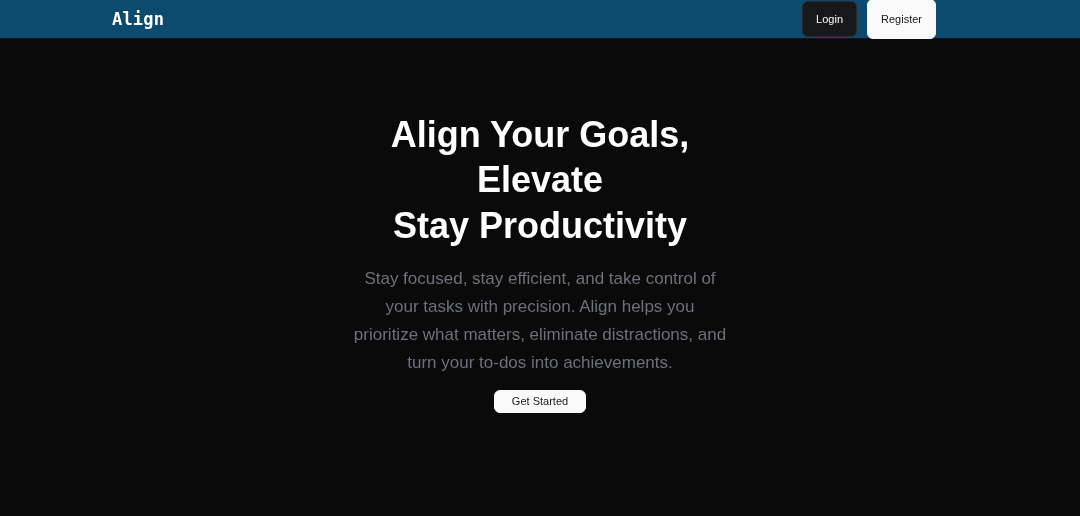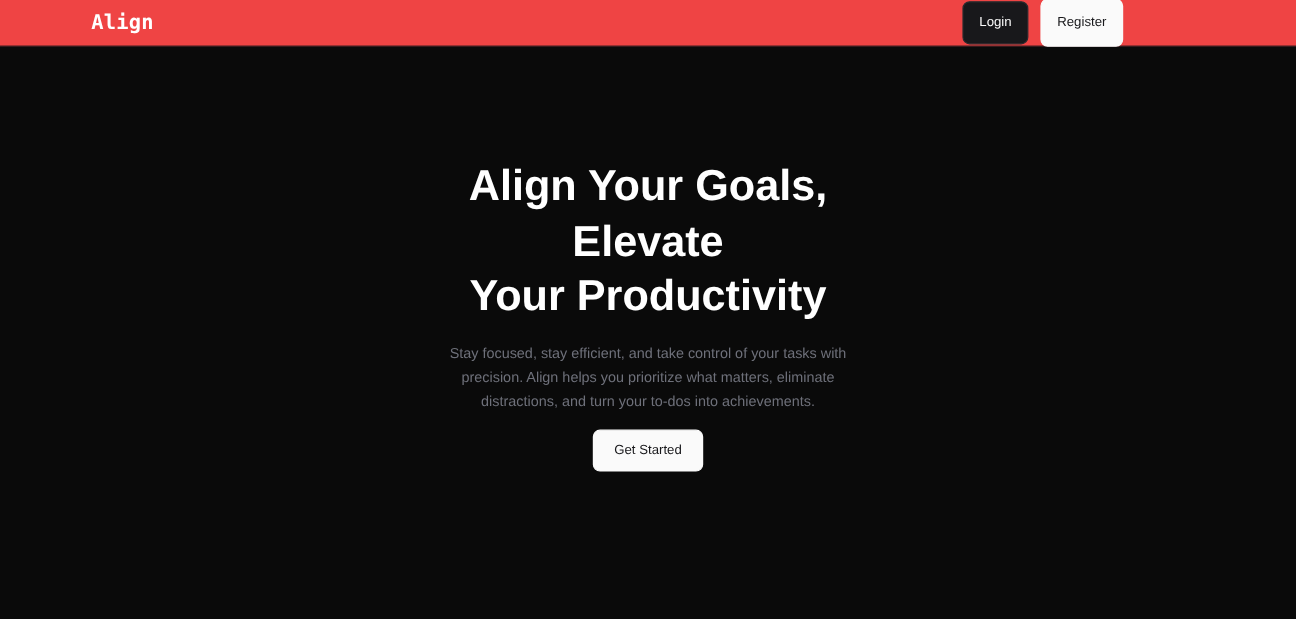--- a/index.html
+++ b/index.html
@@ -23,26 +23,26 @@
     background: #0a0a0a;
     display: flex;
     flex-direction: column;
   }
 
   
   .site-header {
     position: relative;
     height: 39px;
     flex: 0 0 39px;
-    background: #ef4444;
+    background: #0c4a6e;
     border-bottom: 1px solid #151518;
     display: flex;
     align-items: center;
     justify-content: space-between;
-    padding: 0 144px 0 76px;
+    padding: 0 144px 0 112px;
   }
 
   .brand {
     font-family: "DejaVu Sans Mono", "Liberation Mono", monospace;
     font-weight: bold;
     font-size: 17px;
     letter-spacing: 0.2px;
     color: #ffffff;
     line-height: 1;
     user-select: none;
@@ -104,29 +104,29 @@
     font-size: 36px;
     line-height: 1.26;
     color: #ffffff;
     max-width: 430px;
     letter-spacing: 0px;
   }
 
   .hero-subtitle {
     margin-top: 17px;
     font-family: "Liberation Sans", sans-serif;
-    font-size: 12px;
+    font-size: 17px;
     line-height: 1.65;
     color: #6e707a;
     max-width: 374px;
   }
 
   .btn-get-started {
     margin-top: 13px;
-    height: 35px;
+    height: 23px;
     padding: 4px 17px;
     background: #fafafa;
     color: #18181b;
     border: 1px solid #fafafa;
     border-radius: 6px;
     font-size: 11px;
   }
 </style>
 </head>
 <body>
@@ -141,21 +141,21 @@
       <button class="btn btn-login">Login</button>
       <button class="btn btn-register">Register</button>
     </nav>
 
   </header>
 
   <main class="hero">
 
     <h1 class="hero-title">
       <span>Align Your Goals, Elevate</span><br>
-      <span>Your Productivity</span>
+      <span>Stay Productivity</span>
     </h1>
 
     <p class="hero-subtitle">Stay focused, stay efficient, and take control of your tasks with precision. Align helps you prioritize what matters, eliminate distractions, and turn your to-dos into achievements.</p>
 
     <button class="btn btn-get-started">Get Started</button>
 
   </main>
 
 </div>
 

